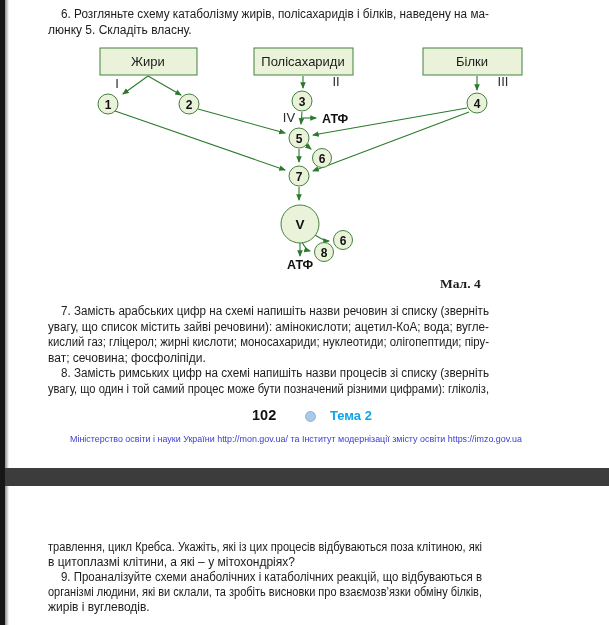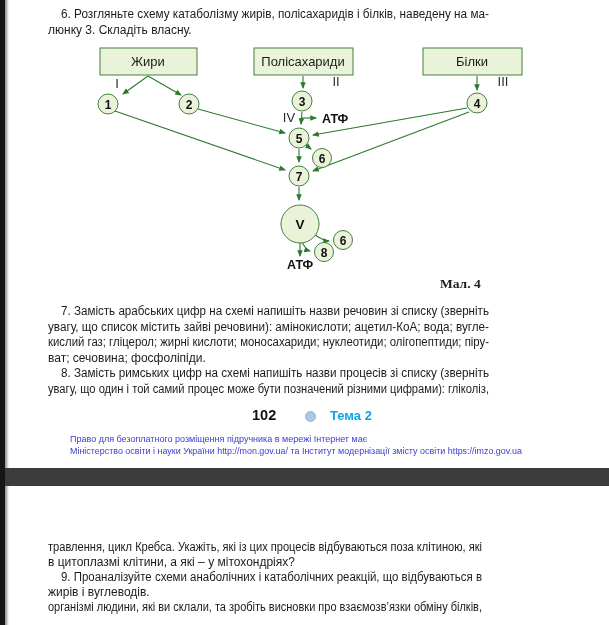--- a/index.html
+++ b/index.html
@@ -47,21 +47,21 @@
 
 <div class="page" id="page1">
   <div class="edge-shadow"></div>
 </div>
 <div class="page" id="page2">
   <div class="edge-shadow"></div>
 </div>
 
 <div class="textblock" id="para6" style="left:48px;top:7px;width:441px;">
   <div class="line j ind"><span class="txt" style="transform: scaleX(0.980562);">6. Розгляньте схему катаболізму жирів, полісахаридів і білків, наведену на ма-</span></div>
-  <div class="line n"><span class="txt">люнку 3. Складіть власну.</span></div>
+  <div class="line n"><span class="txt">люнку 5. Складіть власну.</span></div>
 </div>
 
 <svg width="609" height="470" viewBox="0 0 609 470">
   <defs>
     <marker id="ah" viewBox="0 0 8 8" markerWidth="7.5" markerHeight="7.5" refX="5.6" refY="3" orient="auto">
       <path d="M0,0.3 L6.6,3 L0,5.7 z" fill="#2b7a2b"></path>
     </marker>
   </defs>
 
   <line class="edge" x1="148" y1="76" x2="123" y2="94" marker-end="url(#ah)"></line>
@@ -128,23 +128,22 @@
   <div class="line n"><span class="txt">ват; сечовина; фосфоліпіди.</span></div>
   <div class="line j ind"><span class="txt" style="transform: scaleX(0.973938);">8. Замість римських цифр на схемі напишіть назви процесів зі списку (зверніть</span></div>
   <div class="line j"><span class="txt" style="transform: scaleX(0.929002);">увагу, що один і той самий процес може бути позначений різними цифрами): гліколіз,</span></div>
 </div>
 
 <div id="page-number">102</div>
 <div id="theme-dot"></div>
 <div id="section-label">Тема 2</div>
 
 <div id="copyright">
-  <div class="line n"><span class="txt">Право для безоплатного розміщення підручника в мережі Інтернет має</span></div>
   <div class="line n"><span class="txt" style="transform: scaleX(0.992146);">Міністерство освіти і науки України http://mon.gov.ua/ та Інститут модернізації змісту освіти https://imzo.gov.ua</span></div>
 </div>
 
 <div class="textblock" id="page2text" style="left:48px;top:540px;width:434px;">
   <div class="line j"><span class="txt" style="transform: scaleX(0.923681);">травлення, цикл Кребса. Укажіть, які із цих процесів відбуваються поза клітиною, які</span></div>
   <div class="line n"><span class="txt">в цитоплазмі клітини, а які – у мітохондріях?</span></div>
   <div class="line j ind"><span class="txt" style="transform: scaleX(0.954479);">9. Проаналізуйте схеми анаболічних і катаболічних реакцій, що відбуваються в</span></div>
+  <div class="line j"><span class="txt" style="transform: scaleX(0.916065);">організмі людини, які ви склали, та зробіть висновки про взаємозв’язки обміну білків,</span></div>
   <div class="line n"><span class="txt">жирів і вуглеводів.</span></div>
-  <div class="line j"><span class="txt" style="transform: scaleX(0.916065);">організмі людини, які ви склали, та зробіть висновки про взаємозв’язки обміну білків,</span></div>
 </div>
 
 </body></html>

